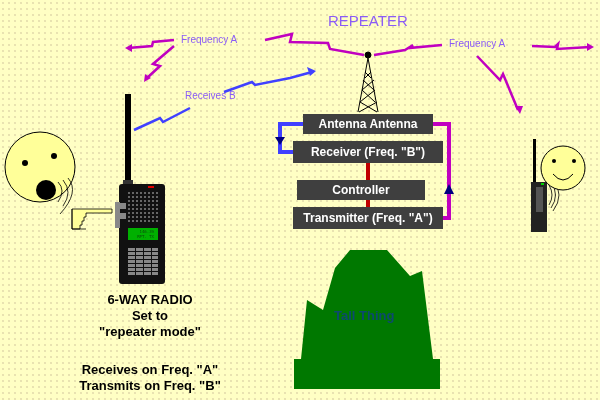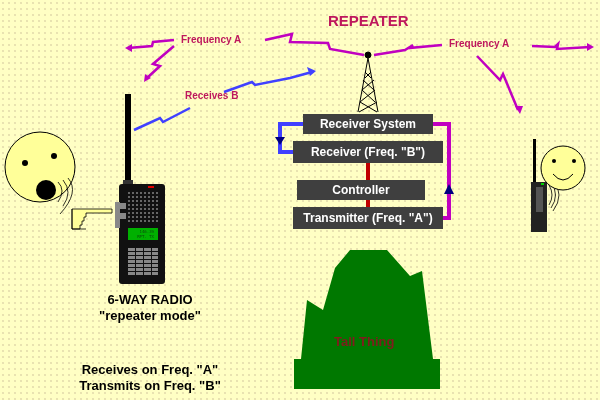--- a/index.html
+++ b/index.html
@@ -3,35 +3,35 @@
   <meta charset="utf-8">
   <style>
     html, body { margin: 0; padding: 0; }
     body {
       width: 600px; height: 400px; overflow: hidden; position: relative;
       background-color: #ffffc4;
       background-image: radial-gradient(circle, #e8e2b0 0.7px, transparent 1px);
       background-size: 6px 6px;
       font-family: "Liberation Sans", sans-serif;
     }
-    .lbl { position: absolute; font-weight: bold; color: #be185d; white-space: nowrap; }
+    .lbl { position: absolute; font-weight: normal; color: #8b5cf6; white-space: nowrap; }
     #title { left: 328px; top: 12px; font-size: 15px; }
     .freq { font-size: 10px; }
     #freqA1 { left: 181px; top: 34px; }
     #freqA2 { left: 449px; top: 38px; }
     #freqB { left: 185px; top: 90px; }
     .box {
       position: absolute; background: #3f3f3f; color: #fff; font-weight: bold;
       font-size: 12px; text-align: center; line-height: 20px; height: 20px;
     }
     #ant { left: 303px; top: 114px; width: 130px; }
     #rcv { left: 293px; top: 141px; width: 150px; height: 22px; line-height: 22px; }
     #ctl { left: 297px; top: 180px; width: 128px; }
     #tx  { left: 293px; top: 207px; width: 150px; height: 22px; line-height: 22px; }
-    #tall { position: absolute; left: 334px; top: 334px; font-size: 13px; color: #7f1d1d; font-weight: bold; }
+    #tall { position: absolute; left: 334px; top: 308px; font-size: 13px; color: #0c4a6e; font-weight: bold; }
     .caption { position: absolute; text-align: center; font-weight: bold; font-size: 13px; line-height: 16px; }
     #cap1 { left: 40px; top: 292px; width: 220px; }
     #cap2 { left: 40px; top: 362px; width: 220px; }
     svg#art { position: absolute; left: 0; top: 0; }
     .lcd { font-family: "DejaVu Sans Mono", monospace; font-size: 4px; fill: #0a4a0a; }
   </style>
 </head>
 <body>
 
 <svg id="art" width="600" height="400">
@@ -132,27 +132,28 @@
     <circle cx="583" cy="161" r="2" fill="#000" transform="translate(-9,0)"></circle>
     <path d="M553,174 q10,12 20,0" fill="none" stroke="#000" stroke-width="1"></path>
   </g>
 </svg>
 
 <div id="title" class="lbl">REPEATER</div>
 <div id="freqA1" class="lbl freq">Frequency A</div>
 <div id="freqA2" class="lbl freq">Frequency A</div>
 <div id="freqB" class="lbl freq">Receives B</div>
 
-<div id="ant" class="box">Receiver System</div>
+<div id="ant" class="box">Antenna Antenna</div>
 <div id="rcv" class="box">Receiver (Freq. "B")</div>
 <div id="ctl" class="box">Controller</div>
 <div id="tx" class="box">Transmitter (Freq. "A")</div>
 
 <div id="tall">Tall Thing</div>
 
 <div id="cap1" class="caption">
   <div>6-WAY RADIO</div>
+  <div>Set to</div>
   <div>"repeater mode"</div>
 </div>
 <div id="cap2" class="caption">
   <div>Receives on Freq. "A"</div>
   <div>Transmits on Freq. "B"</div>
 </div>
 
 </body></html>

